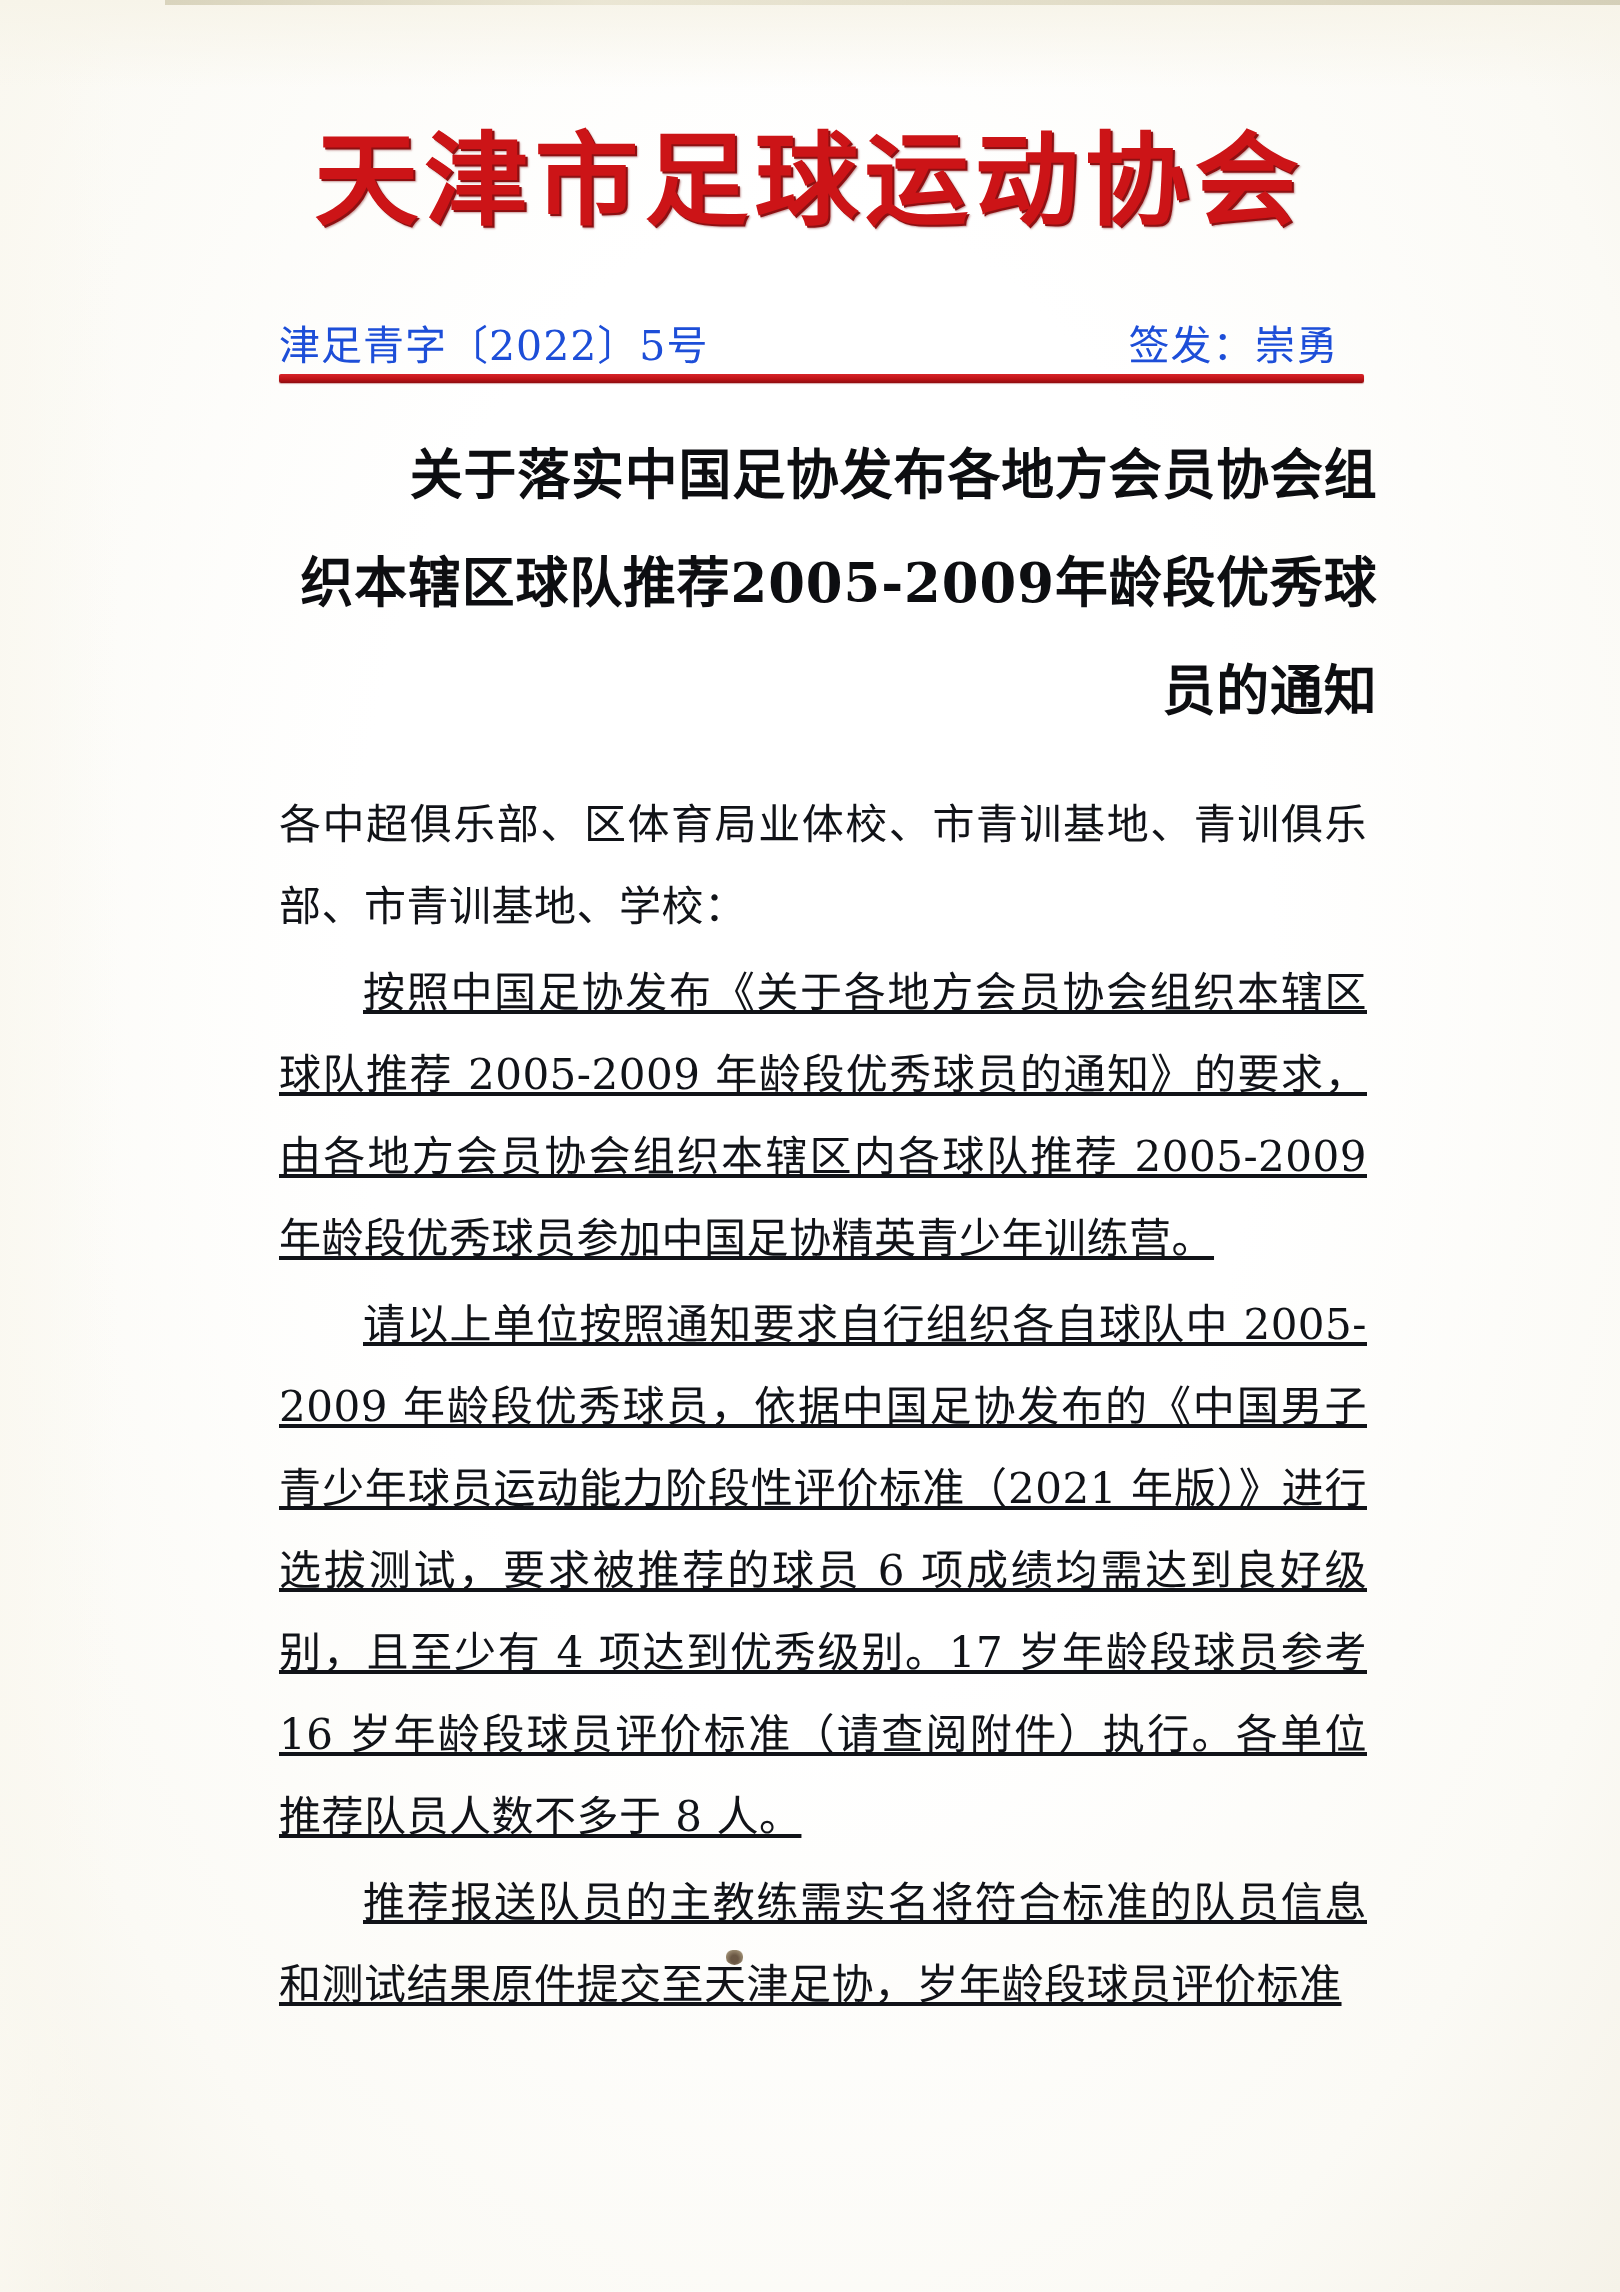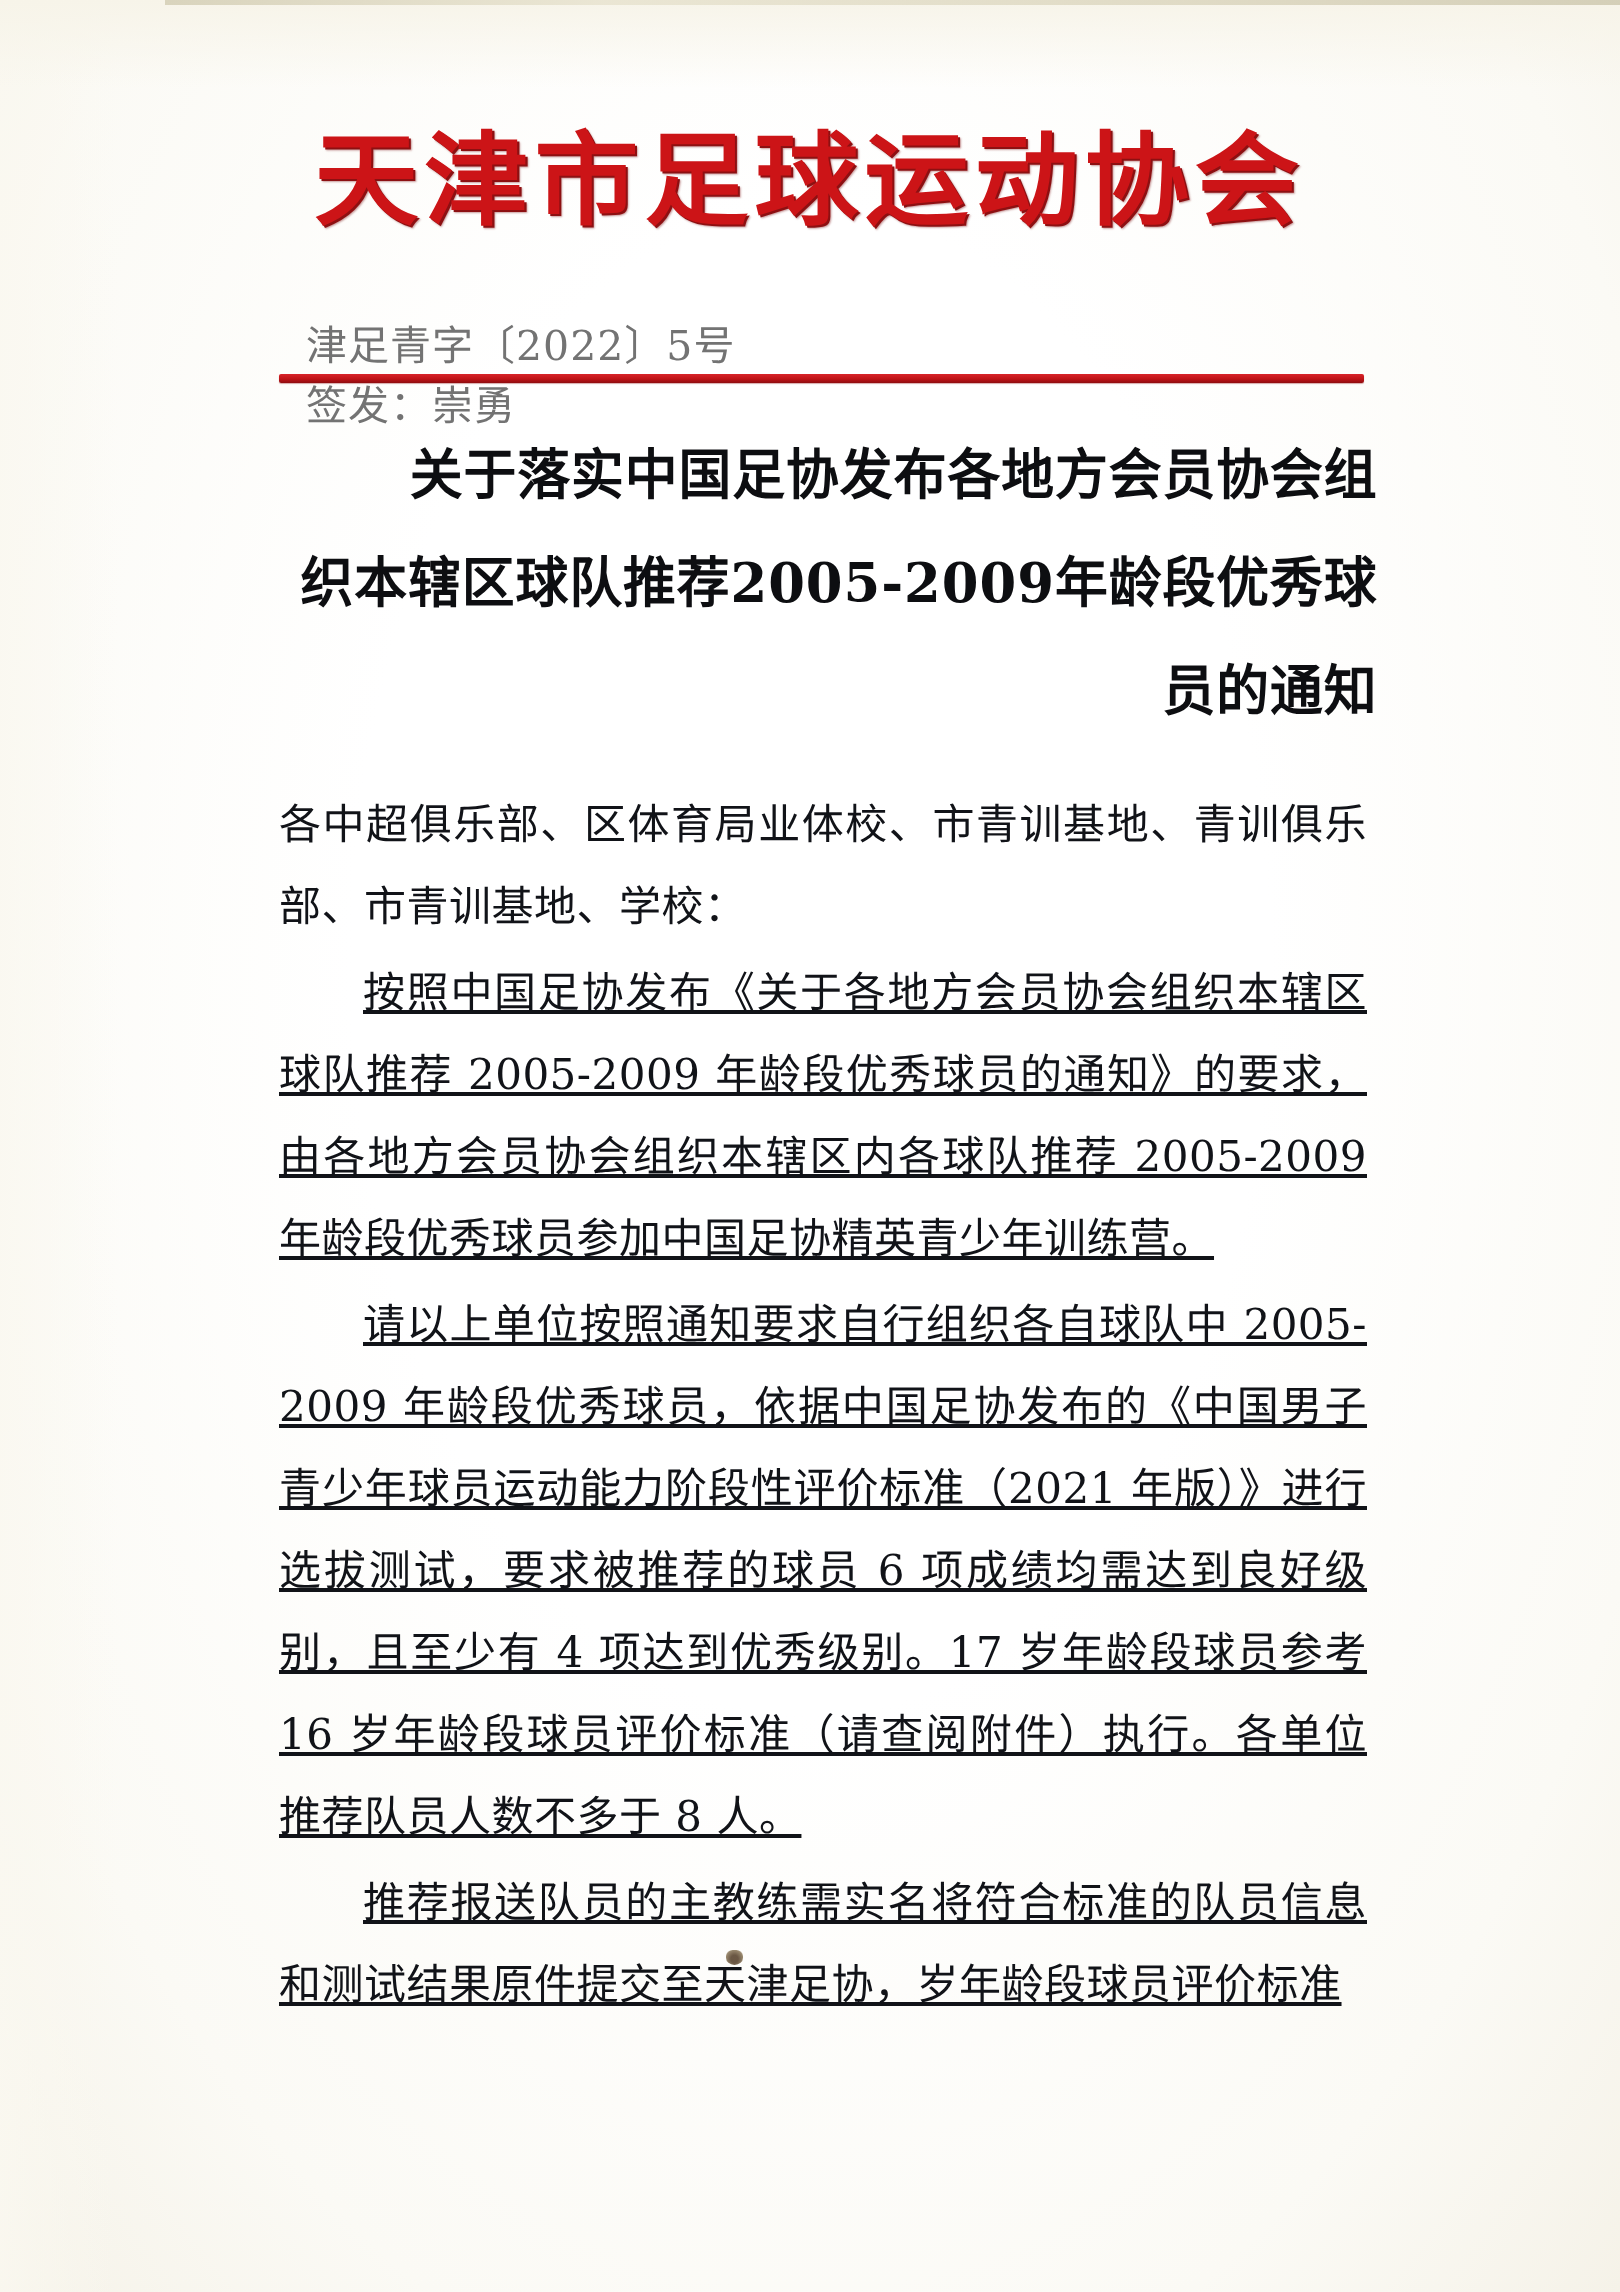--- a/index.html
+++ b/index.html
@@ -65,30 +65,29 @@
     text-shadow:
       2px 2px 0 #8d1012,
       2.9px 2.9px 2px rgba(120,12,14,.40);
     white-space: nowrap;
     transform: scaleX(1.02);
   }
 
   
   .meta-row {
     position: absolute;
-    left: 263px;
+    left: 279px;
     top: 312px;
     width: 1083px;
     display: flex;
     justify-content: space-between;
     align-items: baseline;
     font-size: 41px;
-    color: #737373;
+    color: #1d4ed8;
     letter-spacing: 1px;
-    flex-direction: column;
   }
   .doc-number { white-space: nowrap; }
   .signer {
     white-space: nowrap;
     margin-right: 23.5px;
     margin-left: 43px;
   }
 
   
   .red-rule {

